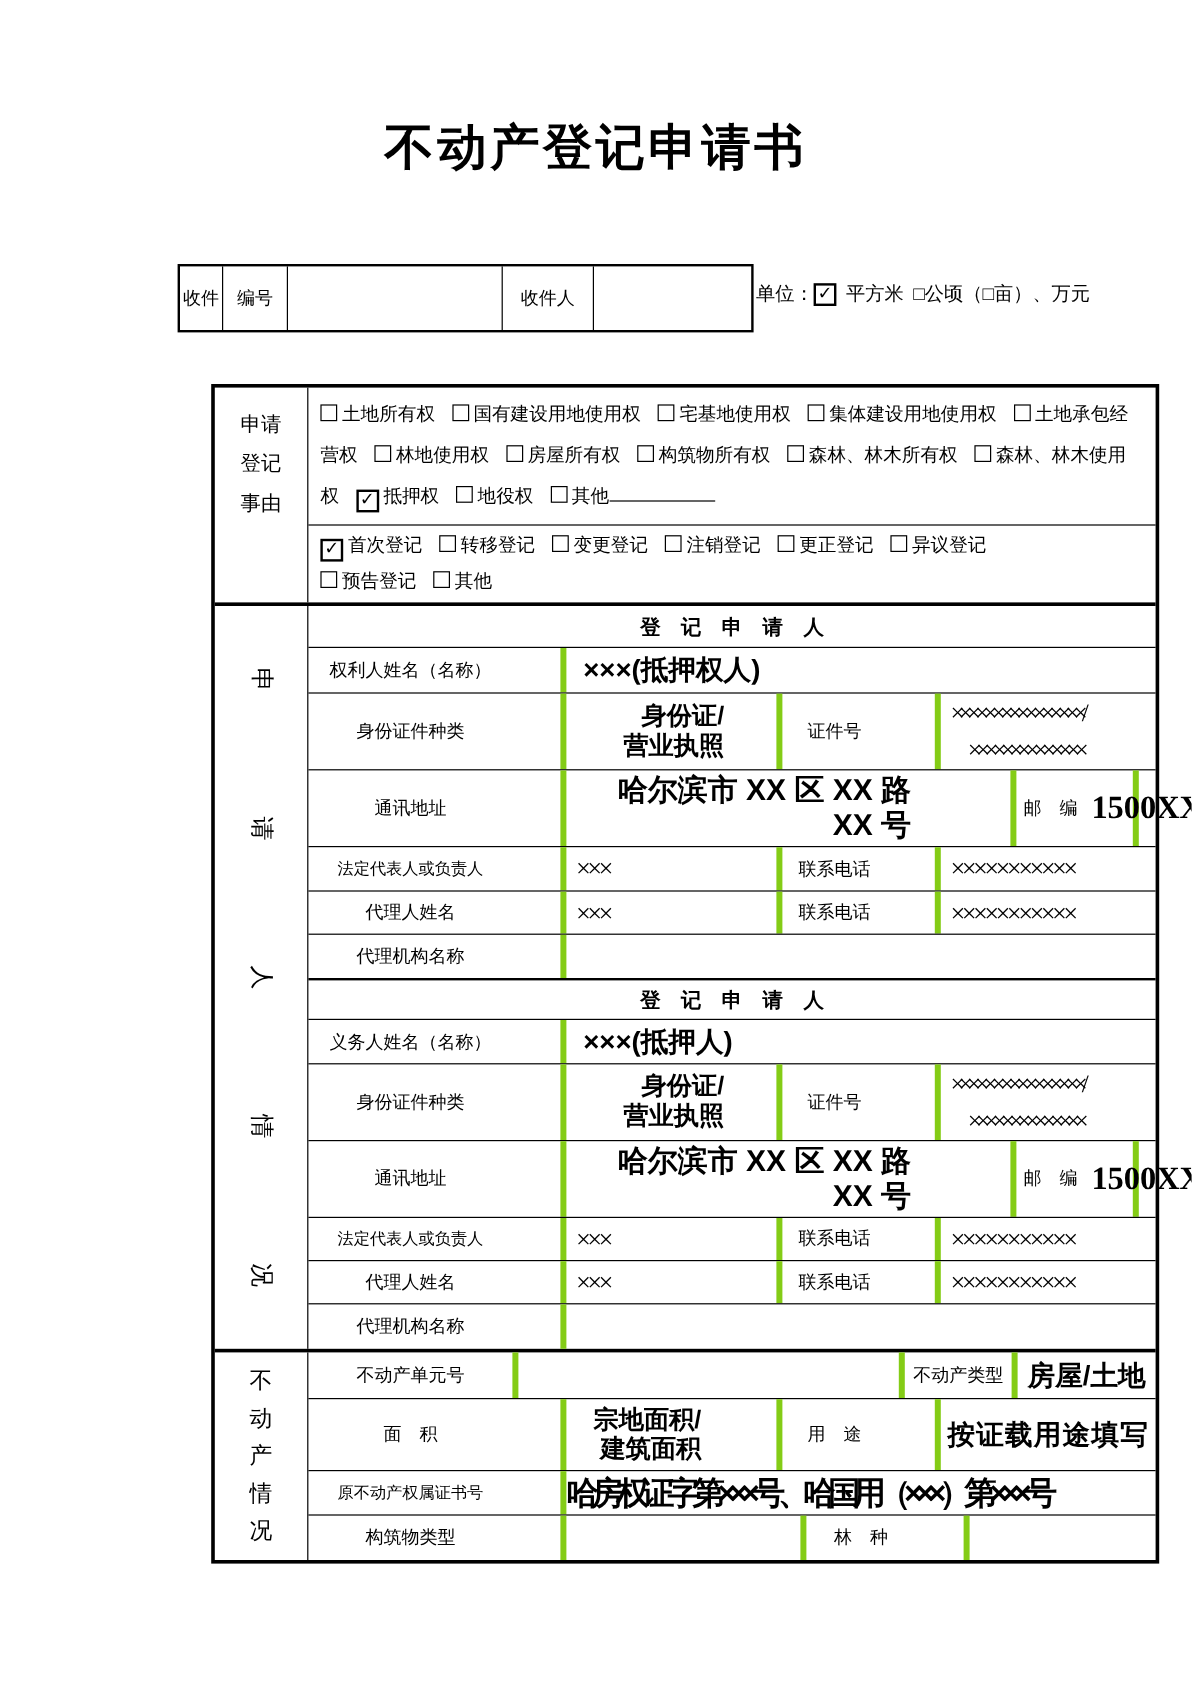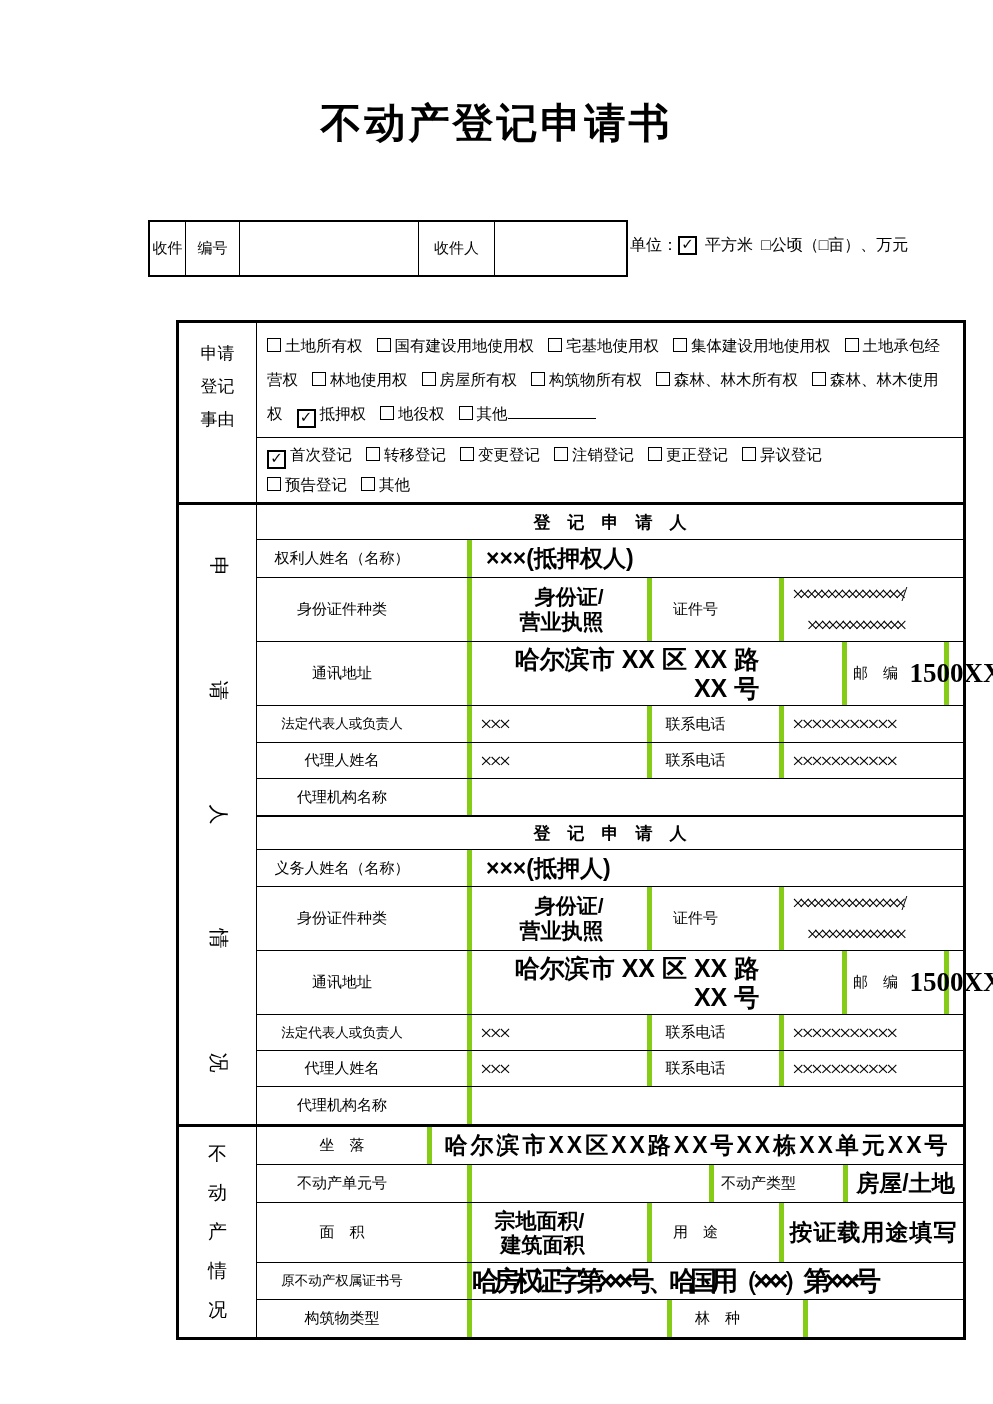--- a/index.html
+++ b/index.html
@@ -239,24 +239,20 @@
 
   <div class="sec">
     <div class="side side-upright">
       <span>不</span>
       <span>动</span>
       <span>产</span>
       <span>情</span>
       <span>况</span>
     </div>
     <div class="content">
-      <div class="row h37">
-        <div class="c w170 lab">坐　落</div>
-        <div class="c grow v-zuoluo">哈尔滨市XX区XX路XX号XX栋XX单元XX号</div>
-      </div>
       <div class="row h38">
         <div class="c w170 lab">不动产单元号</div>
         <div class="c grow"></div>
         <div class="c w94 lab">不动产类型</div>
         <div class="c w120 v-type">房屋/土地</div>
       </div>
       <div class="row h60">
         <div class="c w170 lab">面　积</div>
         <div class="c w140 v-area">宗地面积/
 建筑面积</div>

